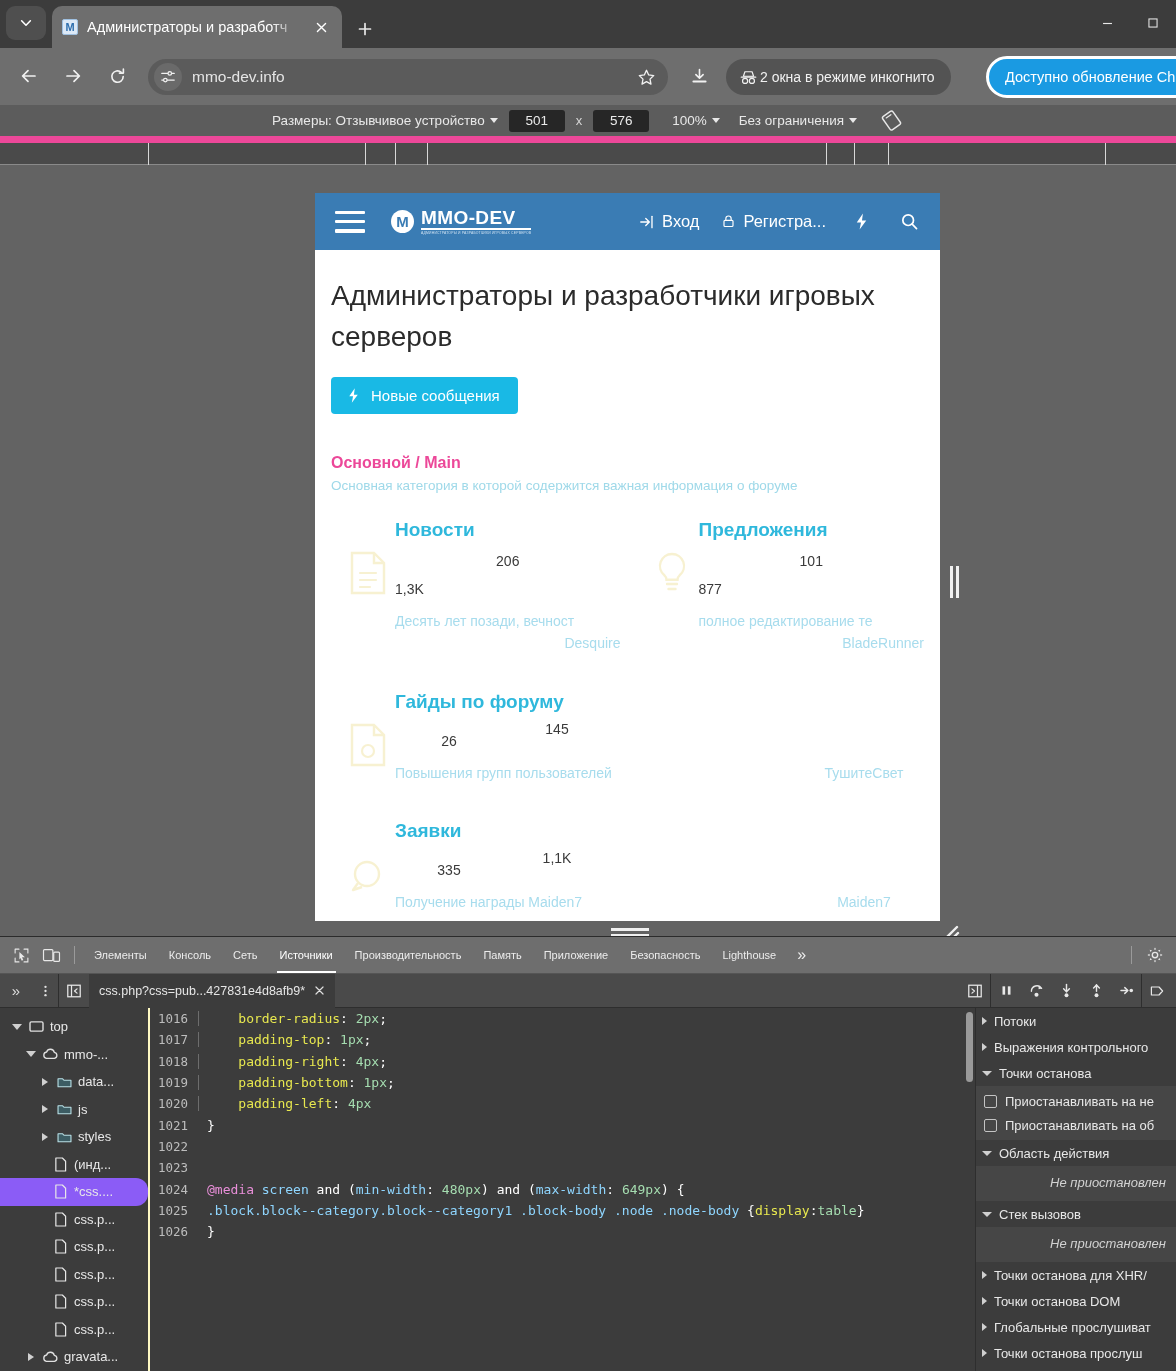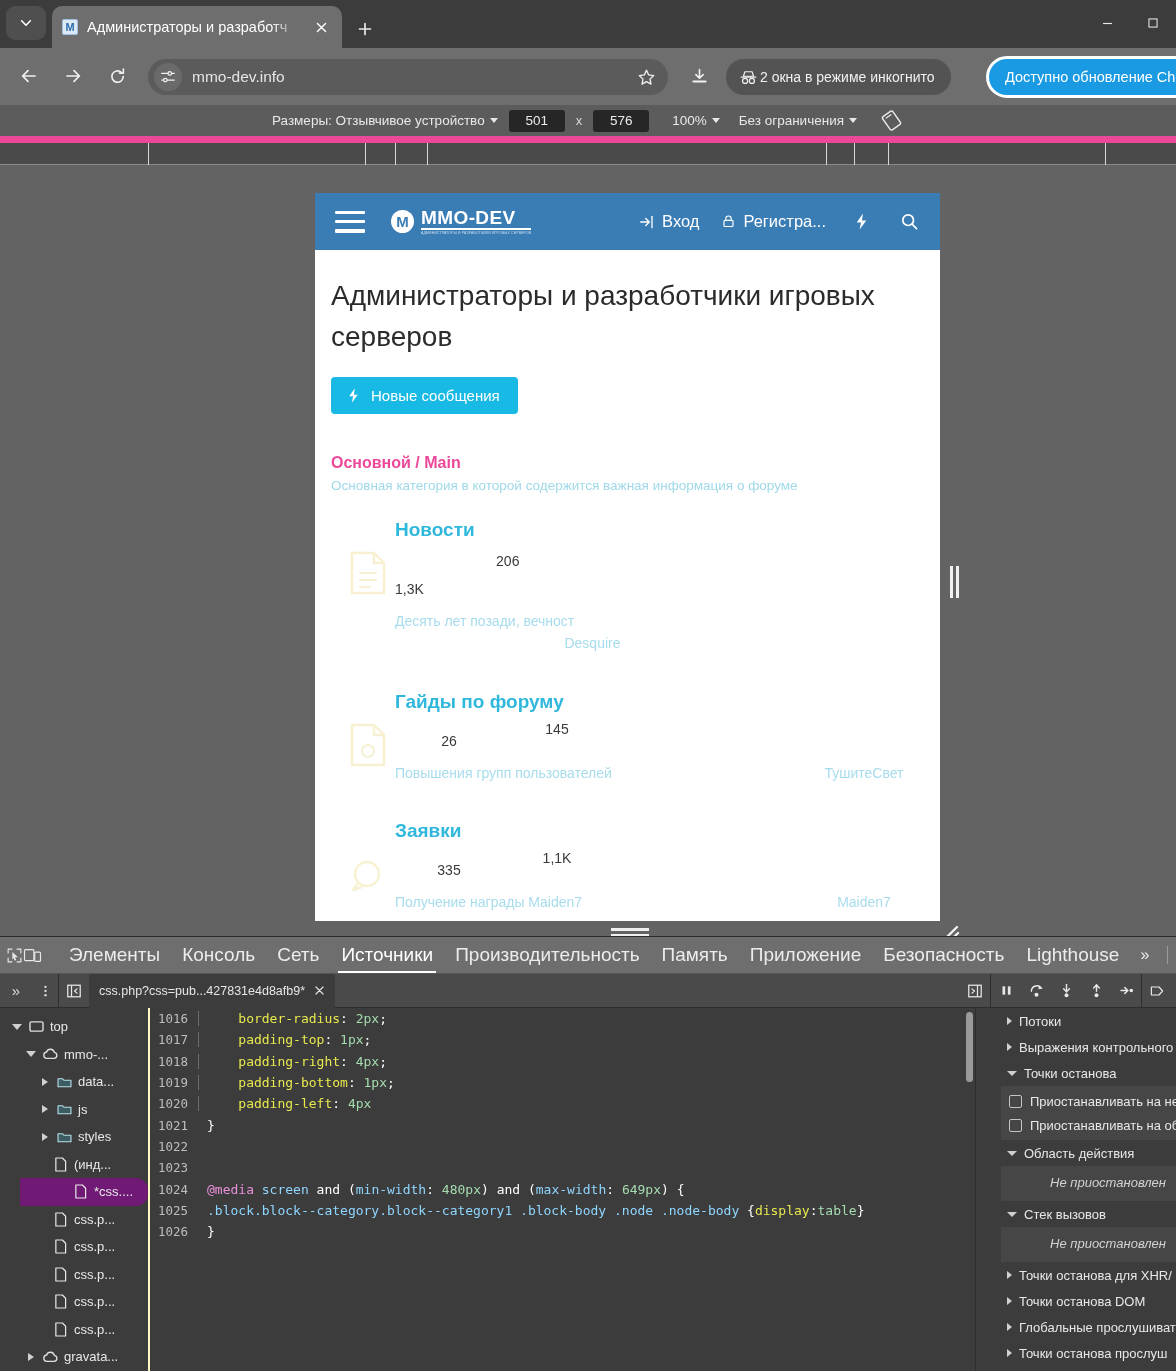--- a/index.html
+++ b/index.html
@@ -210,21 +210,21 @@
     background:#3c3c3c; border-top:1px solid #2b2b2b;
   }
   .dt-tabbar {
     position:absolute; left:0; top:0; width:1176px; height:37px;
     background:#6e6e6e; display:flex; align-items:center; padding:0 6px;
     border-bottom:1px solid #555;
   }
   .dt-tool-btn { width:30px; height:28px; display:flex; align-items:center; justify-content:center; cursor:pointer; }
   .dt-sep { width:1px; height:18px; background:#9a9a9a; margin:0 8px; }
   .dt-tab {
-    padding:0 11px; height:36px; line-height:36px; color:#ececec; font-size:19px;
+    padding:0 11px; height:36px; line-height:36px; color:#ececec; font-size:11px;
     white-space:nowrap; cursor:pointer; position:relative;
   }
   .dt-tab.active { color:#ffffff; }
   .dt-tab.active::after {
     content:""; position:absolute; left:8px; right:8px; bottom:0; height:2px; background:#ffffff;
   }
   .dt-more { padding:0 10px; color:#ececec; font-size:16px; cursor:pointer; }
   .dt-right { margin-left:auto; display:flex; align-items:center; }
 
   .dt-subbar {
@@ -245,21 +245,21 @@
   
   #file-tree {
     position:absolute; left:0; top:71px; width:150px; height:364px;
     background:#3c3c3c; border-right:2px solid #fef9c3; overflow:hidden;
     padding-top:5px;
   }
   .tree-row {
     display:flex; align-items:center; height:27.5px; gap:5px; font-size:13px; color:#e8e8e8;
     white-space:nowrap; cursor:pointer; padding-right:4px;
   }
-  .tree-row.selected { background:#701a75; border-radius:0 12px 12px 0;margin-left:20px; }
+  .tree-row.selected { background:#8b5cf6; border-radius:0 12px 12px 0; }
   .tw { width:13px; flex:0 0 auto; display:flex; align-items:center; justify-content:center; }
   .tri { width:0; height:0; border-top:4.5px solid transparent; border-bottom:4.5px solid transparent; border-left:6px solid #d0d0d0; }
   .tri.open { border-left:5px solid transparent; border-right:5px solid transparent; border-top:6px solid #d0d0d0; border-bottom:none; }
   .ticon { width:17px; flex:0 0 auto; display:flex; align-items:center; justify-content:center; }
 
   
   #editor {
     position:absolute; left:150px; top:71px; width:825px; height:364px;
     background:#3c3c3c; overflow:hidden;
     font-family:"DejaVu Sans Mono", monospace; font-size:13px;
@@ -274,21 +274,21 @@
   .k-at   { color:#e98fd9; }
   .k-kw   { color:#ffffff; }
   .ed-scroll {
     position:absolute; right:2px; top:4px; width:7px; height:70px;
     background:#9a9a9a; border-radius:4px;
   }
 
   
   #dbg-sidebar {
     position:absolute; left:975px; top:71px; width:201px; height:364px;
-    background:#3c3c3c; border-left:1px solid #2e2e2e; overflow:hidden;padding-left:25px;
+    background:#3c3c3c; border-left:1px solid #2e2e2e; overflow:hidden;
   }
   .acc-row {
     display:flex; align-items:center; gap:7px; height:26px; padding:0 6px;
     color:#e8e8e8; font-size:13px; white-space:nowrap; cursor:pointer;
   }
   .acc-row .tri2 { width:0; height:0; border-top:4px solid transparent; border-bottom:4px solid transparent; border-left:5.5px solid #d0d0d0; flex:0 0 auto; }
   .acc-row .tri2.open { border-left:5px solid transparent; border-right:5px solid transparent; border-top:5.5px solid #d0d0d0; border-bottom:none; }
   .acc-body { background:#464646; padding:3px 0; }
   .cb-row { display:flex; align-items:center; gap:8px; height:24px; padding:0 8px; color:#e8e8e8; font-size:13px; white-space:nowrap; cursor:pointer; }
   .cb { width:13px; height:13px; border:1px solid #c4c4c4; border-radius:2px; background:transparent; flex:0 0 auto; }
@@ -504,20 +504,37 @@
             <div class="node-stats stacked">
               <span class="s s1">206</span>
               <span class="s s2">1,3K</span>
             </div>
             <div class="node-last">
               <span>Десять лет позади, вечност</span>
               <span class="row2">Desquire</span>
             </div>
           </div>
 
+          <div class="node">
+            <span class="node-icon">
+              <svg viewBox="0 0 38 44" width="38" height="44">
+                <path d="M19 3 a12 12 0 0 1 7.6 21.3 c-1.6 1.4 -2.1 2.7 -2.1 4.4 H13.5 c0-1.7-.5-3-2.1-4.4 A12 12 0 0 1 19 3 Z" fill="none" stroke="#e3c84a" stroke-width="2.4"></path>
+                <path d="M14 33 H24 M15.5 38 H22.5" stroke="#e3c84a" stroke-width="2.4" stroke-linecap="round"></path>
+              </svg>
+            </span>
+            <div class="node-title">Предложения</div>
+            <div class="node-stats stacked">
+              <span class="s s1">101</span>
+              <span class="s s2">877</span>
+            </div>
+            <div class="node-last">
+              <span>полное редактирование те</span>
+              <span class="row2">BladeRunner</span>
+            </div>
+          </div>
 
           <div class="node" style="grid-column:1 / span 2;">
             <span class="node-icon">
               <svg viewBox="0 0 38 44" width="38" height="44">
                 <path d="M3 2 H25 L35 12 V42 H3 Z" fill="none" stroke="#e3c84a" stroke-width="2.4"></path>
                 <path d="M25 2 V12 H35" fill="none" stroke="#e3c84a" stroke-width="2.4"></path>
                 <circle cx="19" cy="28" r="6" fill="none" stroke="#e3c84a" stroke-width="2.2"></circle>
               </svg>
             </span>
             <div class="node-title">Гайды по форуму</div>

